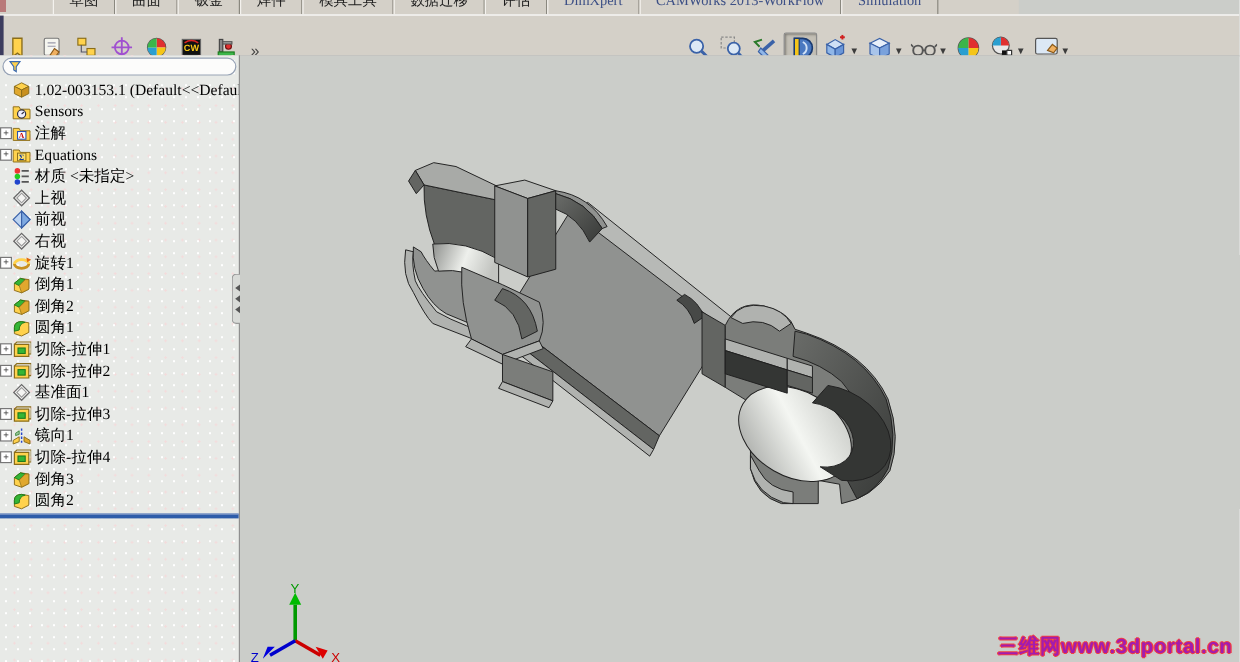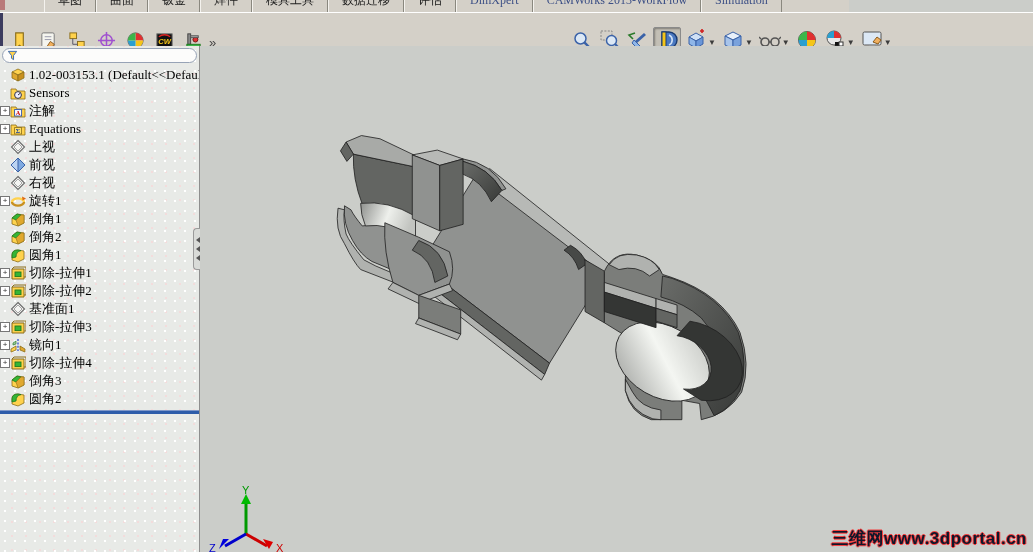--- a/index.html
+++ b/index.html
@@ -12,22 +12,22 @@
   .tab{display:flex;align-items:center;padding:0 13px;font-size:12px;color:#1c1c1c;
        background:#d4d0c8;border-left:1px solid #f4f2ee;border-right:1px solid #8a887f;
        border-top:1px solid #f4f2ee;white-space:nowrap;cursor:pointer;}
   .tab.en{color:#3d5086;}
   #tabbar-redchip{position:absolute;left:0;top:0;width:5px;height:10px;background:#b97a7a;}
   
   #toolbar{position:absolute;left:0;top:12px;width:1033px;height:33px;background:#d4d0c8;
            border-top:1px solid #fff;border-bottom:1px solid #9b9b9b;}
   #win-edge{position:absolute;left:0;top:0;width:3px;height:45px;background:#3c3c5e;}
   #panel-tabs{position:absolute;left:4px;top:15px;display:flex;align-items:center;gap:3px;}
-  .ptab{width:24px;height:26px;display:flex;align-items:center;justify-content:flex-end;
-        border:1px solid transparent;border-radius:2px;cursor:pointer;font-style:italic;}
+  .ptab{width:24px;height:26px;display:flex;align-items:center;justify-content:flex-start;
+        border:1px solid transparent;border-radius:2px;cursor:pointer;}
   .ptab svg{width:19px;height:19px;}
   #ptab-overflow{font-family:"Liberation Sans",sans-serif;font-size:13px;color:#444;
                  margin-left:2px;cursor:pointer;letter-spacing:-2px;}
   #headsup{position:absolute;left:569px;top:14px;display:flex;align-items:center;gap:2px;}
   .hbtn{display:flex;align-items:center;height:28px;padding:0 2px;border-radius:2px;cursor:pointer;}
   .hbtn svg{width:22px;height:22px;}
   .hbtn.pressed{background:#c3bfb5;border:1px solid #8a8a8a;box-shadow:inset 1px 1px 2px rgba(0,0,0,.35);}
   .drop{font-size:8px;color:#3c3c3c;margin-left:1px;font-family:"Liberation Sans",sans-serif;}
   
   #panel{position:absolute;left:0;top:46px;width:199px;height:506px;background:#e8eae7;
@@ -49,21 +49,21 @@
   #splitter-handle{position:absolute;left:193px;top:228px;width:8px;height:40px;background:#d9dbd8;
                    border:1px solid #9a9a9a;border-right:none;border-radius:4px 0 0 4px;cursor:col-resize;
                    display:flex;flex-direction:column;align-items:center;justify-content:center;gap:3px;}
   #splitter-handle i{width:0;height:0;border-top:3px solid transparent;border-bottom:3px solid transparent;
                      border-right:4px solid #555;}
   
   #viewport{position:absolute;left:200px;top:46px;width:833px;height:506px;background:#cbcdc9;overflow:hidden;}
   #model-svg{position:absolute;left:0;top:0;}
   #triad{position:absolute;left:5px;top:440px;}
   #watermark{position:absolute;right:6px;bottom:2px;font-family:"Liberation Sans",sans-serif;
-             font-size:17px;font-weight:bold;color:#0f172a;
+             font-size:17px;font-weight:bold;color:#a21caf;
              text-shadow:-1px 0 0 #f34040,1px 0 0 #f34040,0 -1px 0 #f34040,0 1px 0 #f34040,2px 2px 1px #c9c9c9;
              letter-spacing:.5px;}
 </style>
 </head>
 <body>
 
 <div id="app">
 
   <div id="tabbar">
     <div id="tabbar-redchip"></div>
@@ -311,20 +311,32 @@
             <span class="expbox">+</span>
           </span>
       <span class="ticon"><svg viewBox="0 0 16 16">
               <path d="M1 4h5l1 2h8v8H1z" fill="#ffd24d" stroke="#8a6d1a" stroke-width=".8"></path>
               <rect x="4.6" y="6.6" width="7" height="6.4" fill="#ffdf66" stroke="#8a6d1a" stroke-width=".8"></rect>
               <text x="8" y="12.4" font-size="6.6" text-anchor="middle" fill="#123a9e" font-weight="bold" font-family="Liberation Serif,serif">Σ</text>
             </svg></span>
       <span class="tlabel">Equations</span>
     </div>
 
+    <div class="trow">
+      <span class="expcol"></span>
+      <span class="ticon"><svg viewBox="0 0 16 16">
+              <circle cx="4.5" cy="3.4" r="2.3" fill="#e33"></circle>
+              <circle cx="4.5" cy="8" r="2.3" fill="#2c2"></circle>
+              <circle cx="4.5" cy="12.6" r="2.3" fill="#24c"></circle>
+              <line x1="8" y1="3.4" x2="14" y2="3.4" stroke="#555" stroke-width="1.4"></line>
+              <line x1="8" y1="8" x2="14" y2="8" stroke="#555" stroke-width="1.4"></line>
+              <line x1="8" y1="12.6" x2="14" y2="12.6" stroke="#555" stroke-width="1.4"></line>
+            </svg></span>
+      <span class="tlabel">材质 &lt;未指定&gt;</span>
+    </div>
 
     <div class="trow">
       <span class="expcol"></span>
       <span class="ticon"><svg viewBox="0 0 16 16">
               <path d="M8 1.5 14.5 8 8 14.5 1.5 8z" fill="#f4f4f2" stroke="#6a6a6a" stroke-width="1.1"></path>
               <path d="M8 4 12 8 8 12 4 8z" fill="none" stroke="#9a9a9a" stroke-width=".9"></path>
             </svg></span>
       <span class="tlabel">上视</span>
     </div>
 

